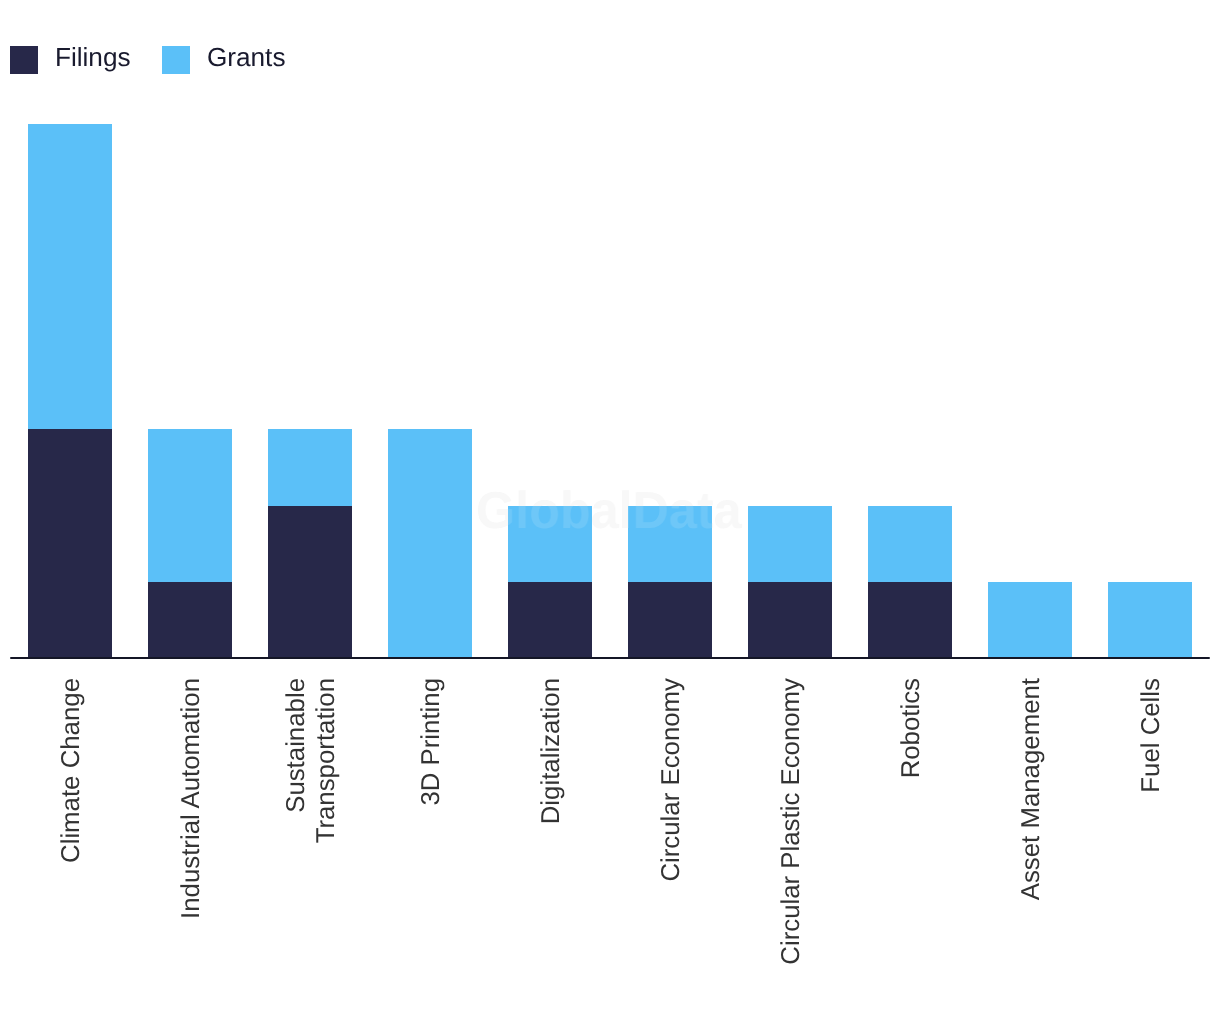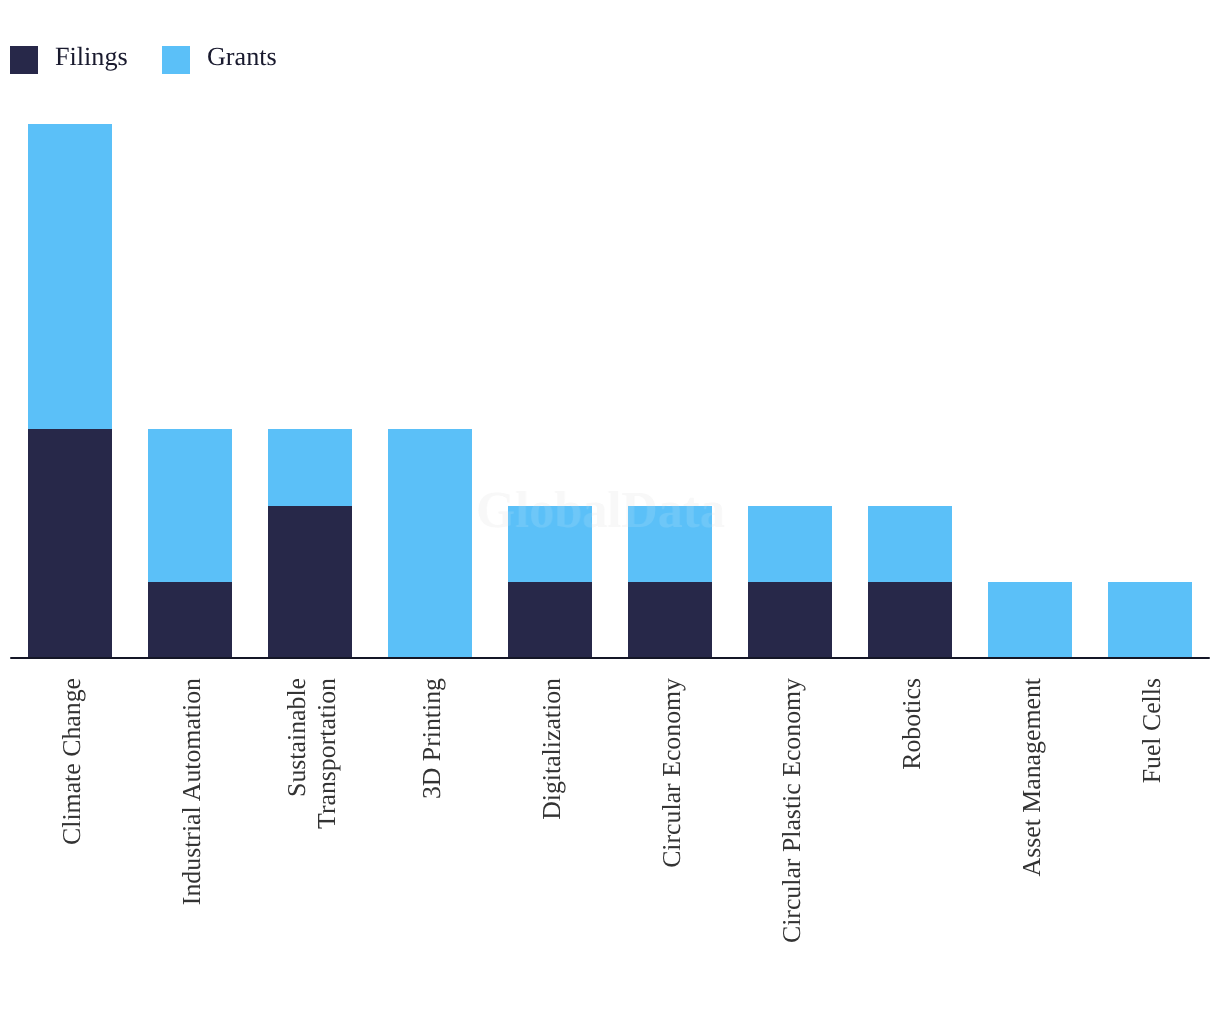--- a/index.html
+++ b/index.html
@@ -1,18 +1,18 @@
 <!DOCTYPE html>
 <html><head>
 <meta charset="utf-8">
 <style>
   html,body{margin:0;padding:0;}
   body{width:1220px;height:1020px;background:#ffffff;font-family:"Liberation Sans",sans-serif;overflow:hidden;
         text-rendering:geometricPrecision;}
-  #stage{position:relative;width:1220px;height:952px;font-family:Liberation Serif, serif;}
+  #stage{position:relative;width:1220px;height:952px;}
 
   
   #legend{position:absolute;left:0;top:0;width:1220px;height:120px;}
   .legend-item{position:absolute;top:46px;height:28px;}
   .legend-swatch{position:absolute;left:0;top:0;width:28px;height:28px;}
   .legend-label{position:absolute;left:44.9px;top:10.53px;line-height:0;
       font-size:26.2px;color:#191a2e;white-space:nowrap;filter:opacity(100%);}
 
   
   .wm{position:absolute;left:475.5px;top:510.5px;font-weight:bold;font-size:52px;

